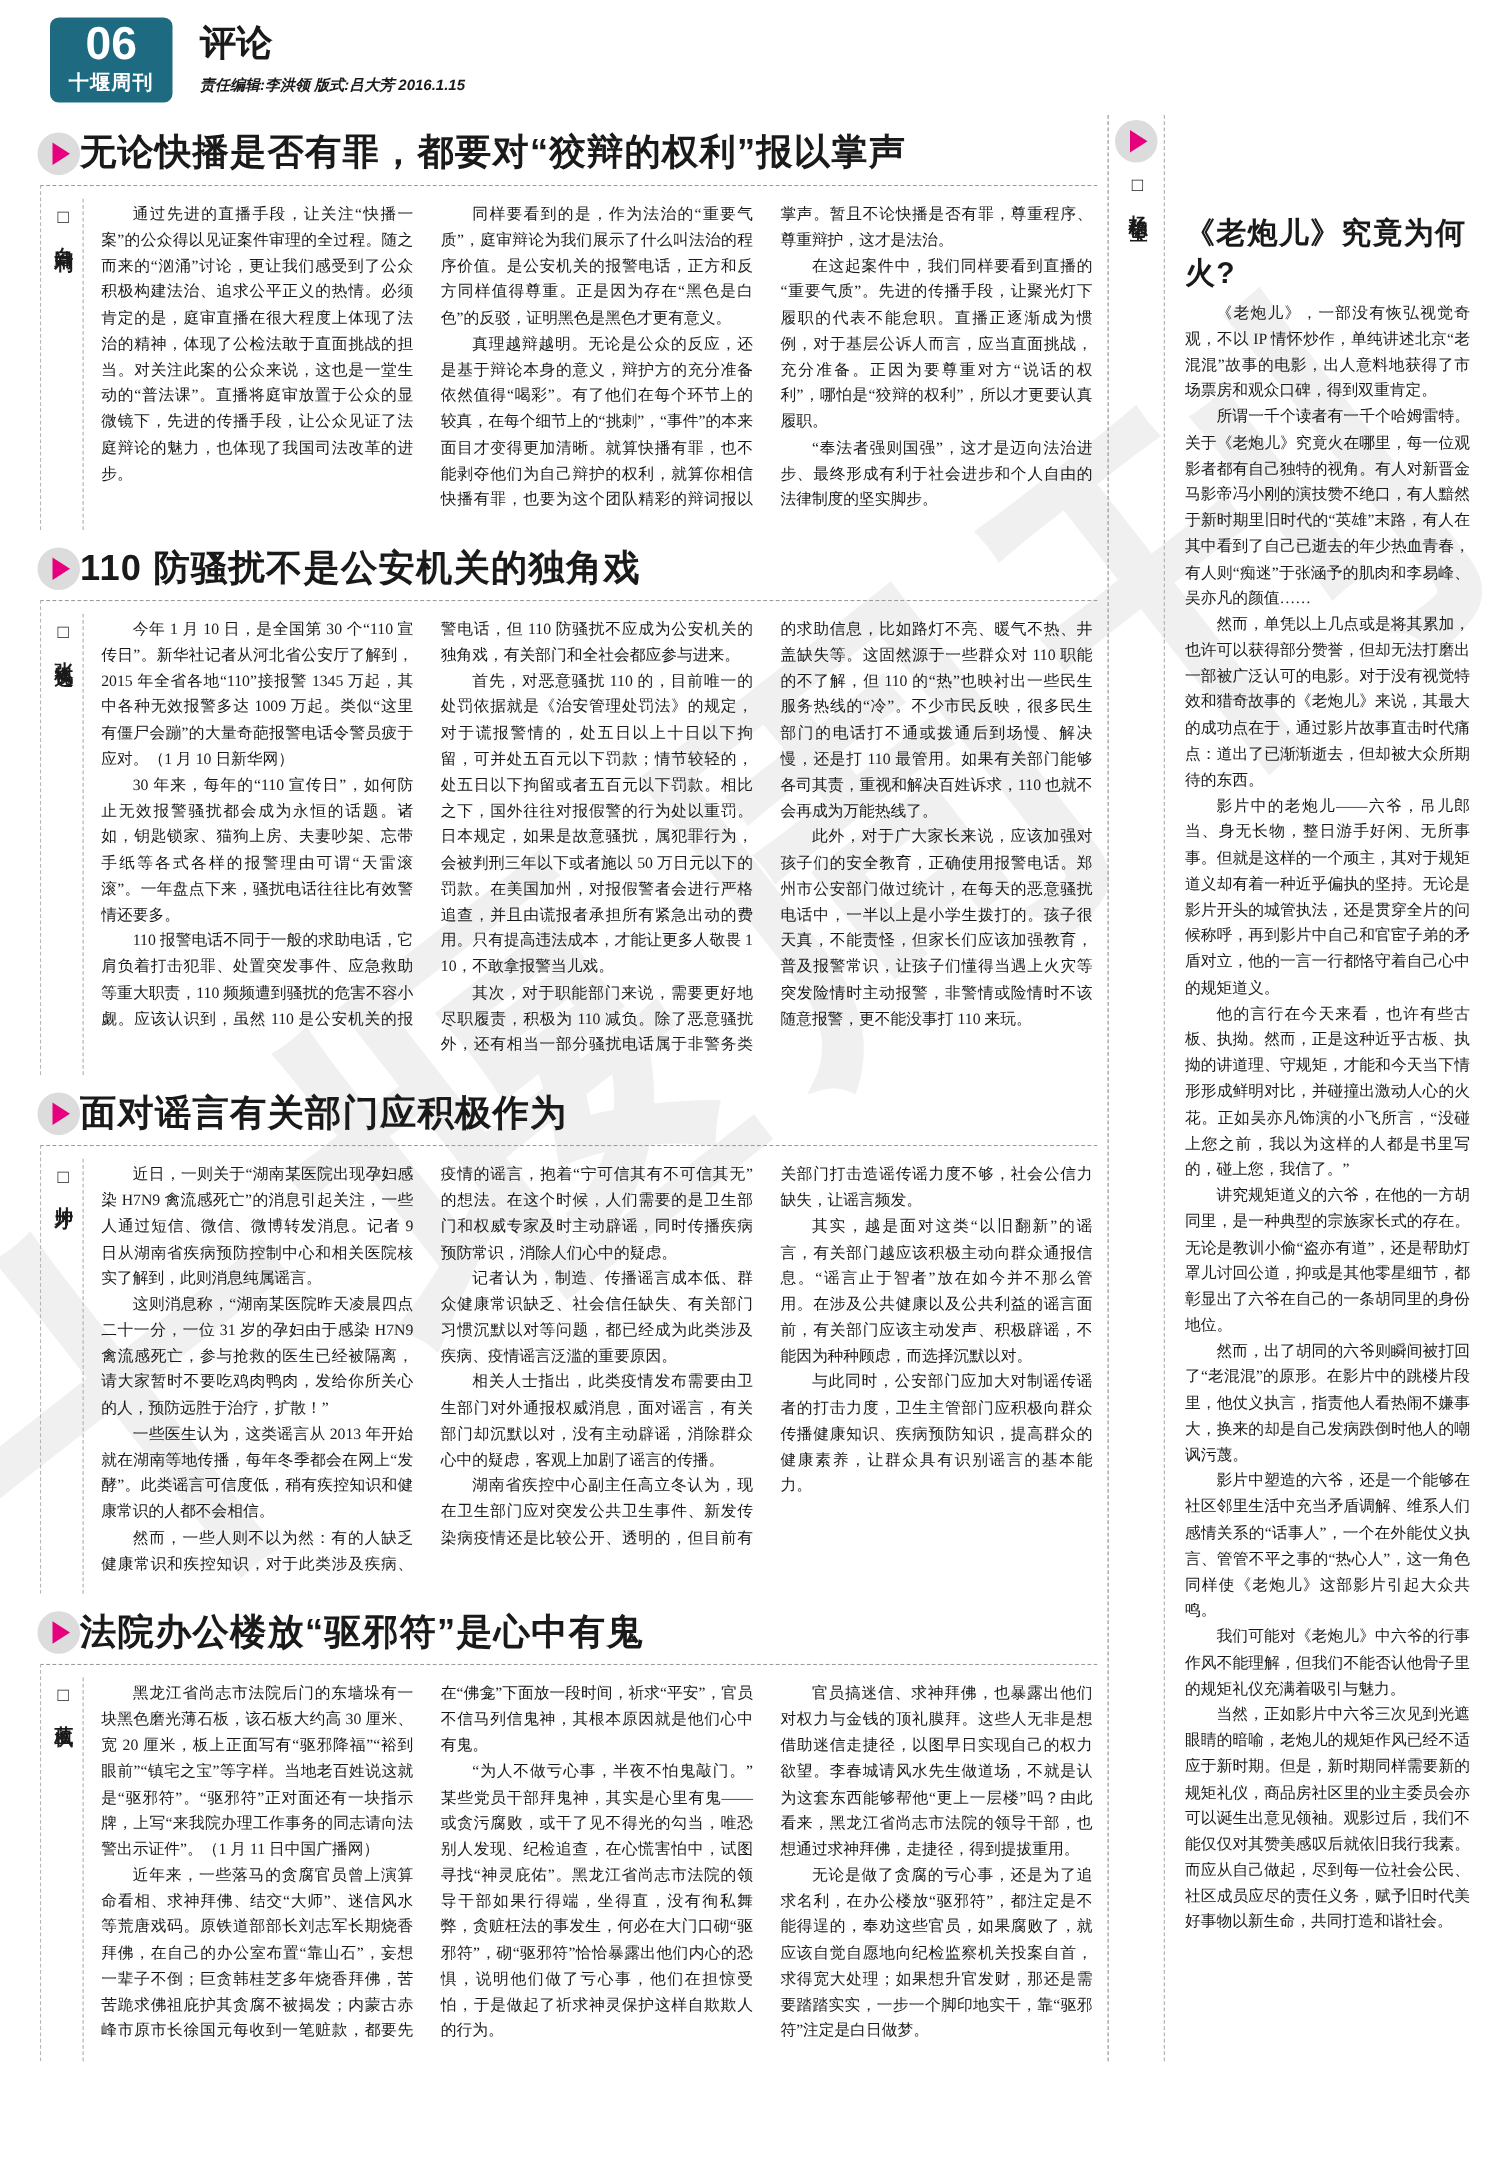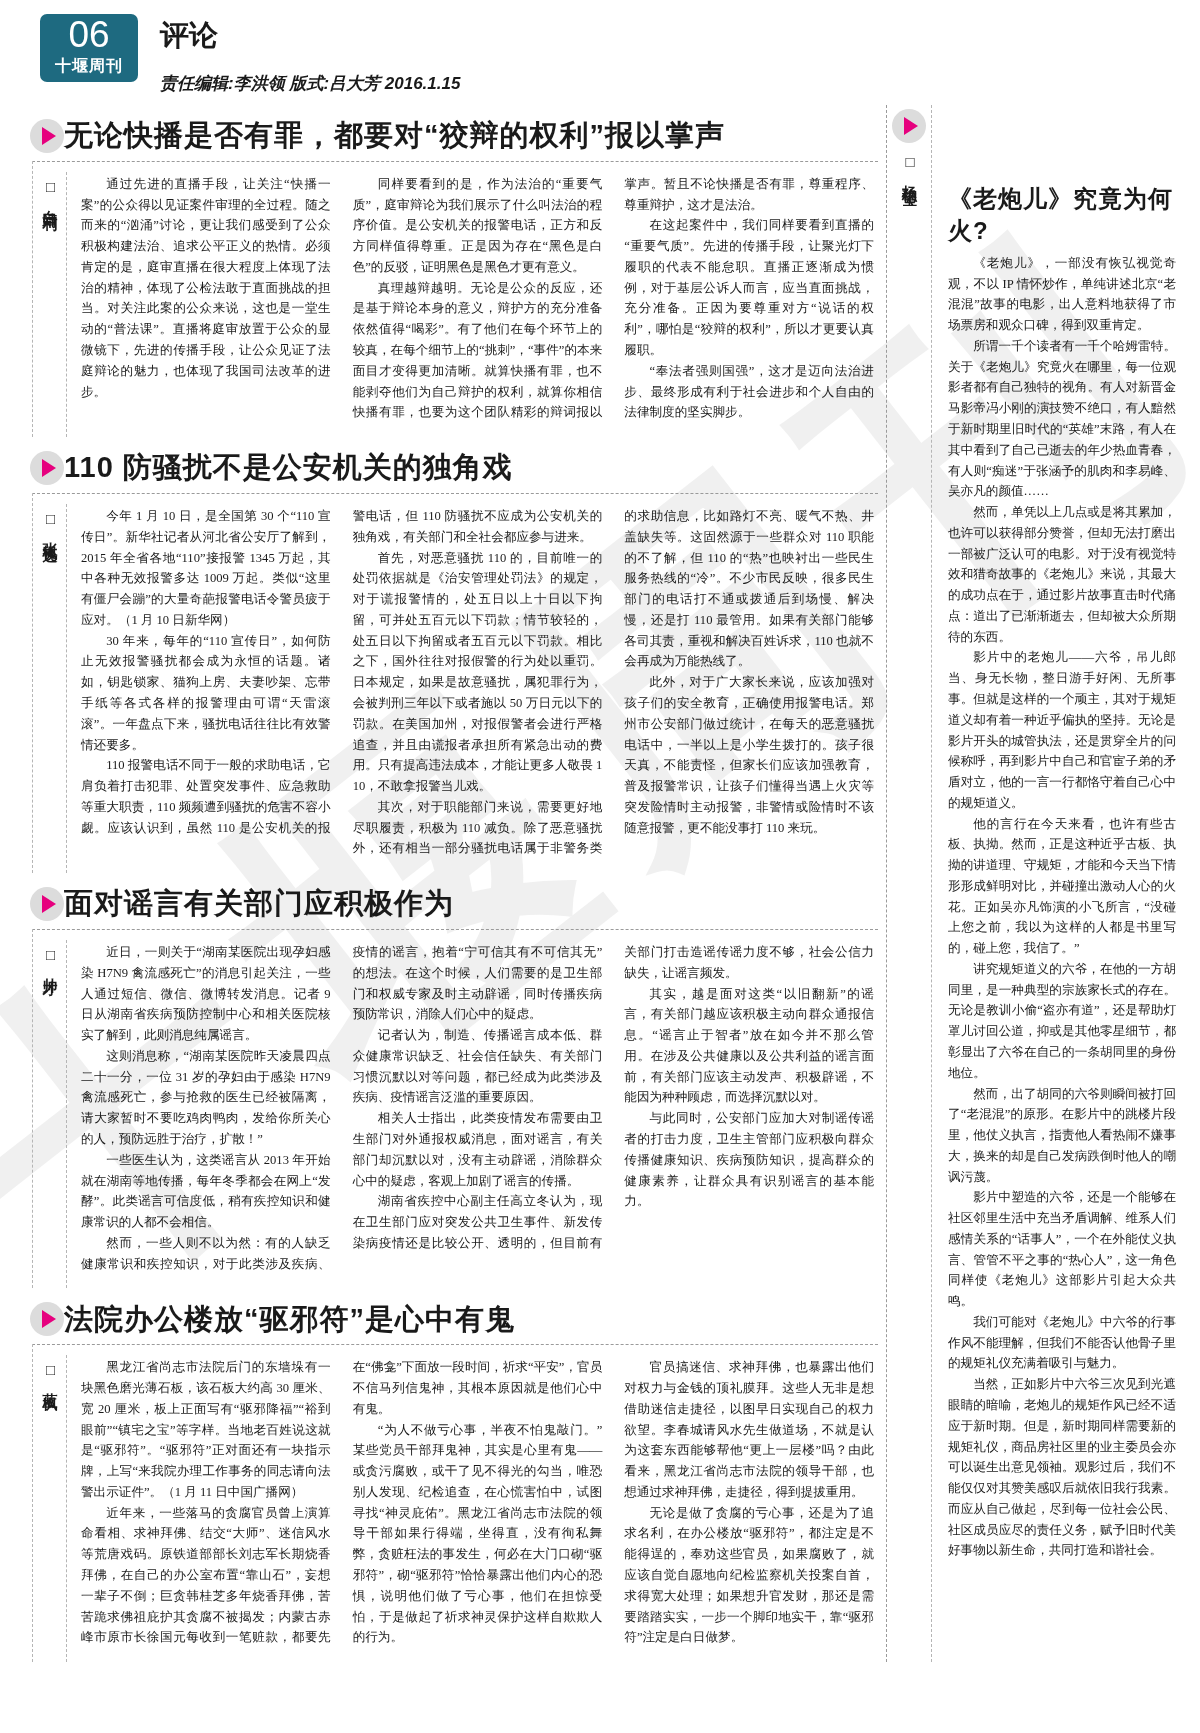--- a/index.html
+++ b/index.html
@@ -15,25 +15,25 @@
     color:rgba(150,150,150,0.14); transform:rotate(-38deg); transform-origin:40% 50%;
     pointer-events:none; font-family:"Liberation Sans", sans-serif;
   }
   
   .hdr{ position:relative; z-index:2; padding:14px 0 6px 40px; display:flex; align-items:flex-start; }
   .hdr-box{
     width:98px; height:68px; background:#1e6a80; border-radius:7px;
     color:#fff; text-align:center; font-family:"Liberation Sans", sans-serif;
     display:flex; flex-direction:column; justify-content:space-between; padding:2px 0 5px;
   }
-  .hdr-box .num{ font-size:37px; font-weight:normal; line-height:1.0; }
+  .hdr-box .num{ font-size:37px; font-weight:bold; line-height:1.0; }
   .hdr-box .mast{ font-size:16px; font-weight:bold; letter-spacing:1px; }
   .hdr-right{ margin-left:22px; padding-top:6px; }
   .hdr-section{ font-size:29px; font-weight:bold; font-family:"Liberation Sans", sans-serif; line-height:1.1; }
-  .hdr-credit{ margin-top:20px; font-size:17px; font-weight:bold; font-style:italic; font-family:"Liberation Sans", sans-serif; }
+  .hdr-credit{ margin-top:8px; font-size:12px; font-weight:bold; font-style:italic; font-family:"Liberation Sans", sans-serif; }
   
   .content-row{ position:relative; z-index:1; display:flex; padding:4px 10px 0 30px; }
   .main-col{ width:848px; flex:0 0 848px; }
   .sidebar{ flex:1; display:flex; margin-left:8px; }
   
   .headline-row{ display:flex; align-items:center; margin:14px 0 8px 0; }
   .play{ width:34px; height:34px; border-radius:50%; background:#dcdcdc; position:relative; flex:0 0 34px; }
   .play .tri{
     position:absolute; left:12px; top:8px; width:0; height:0;
     border-top:9px solid transparent; border-bottom:9px solid transparent; border-left:14px solid #e6007e;

